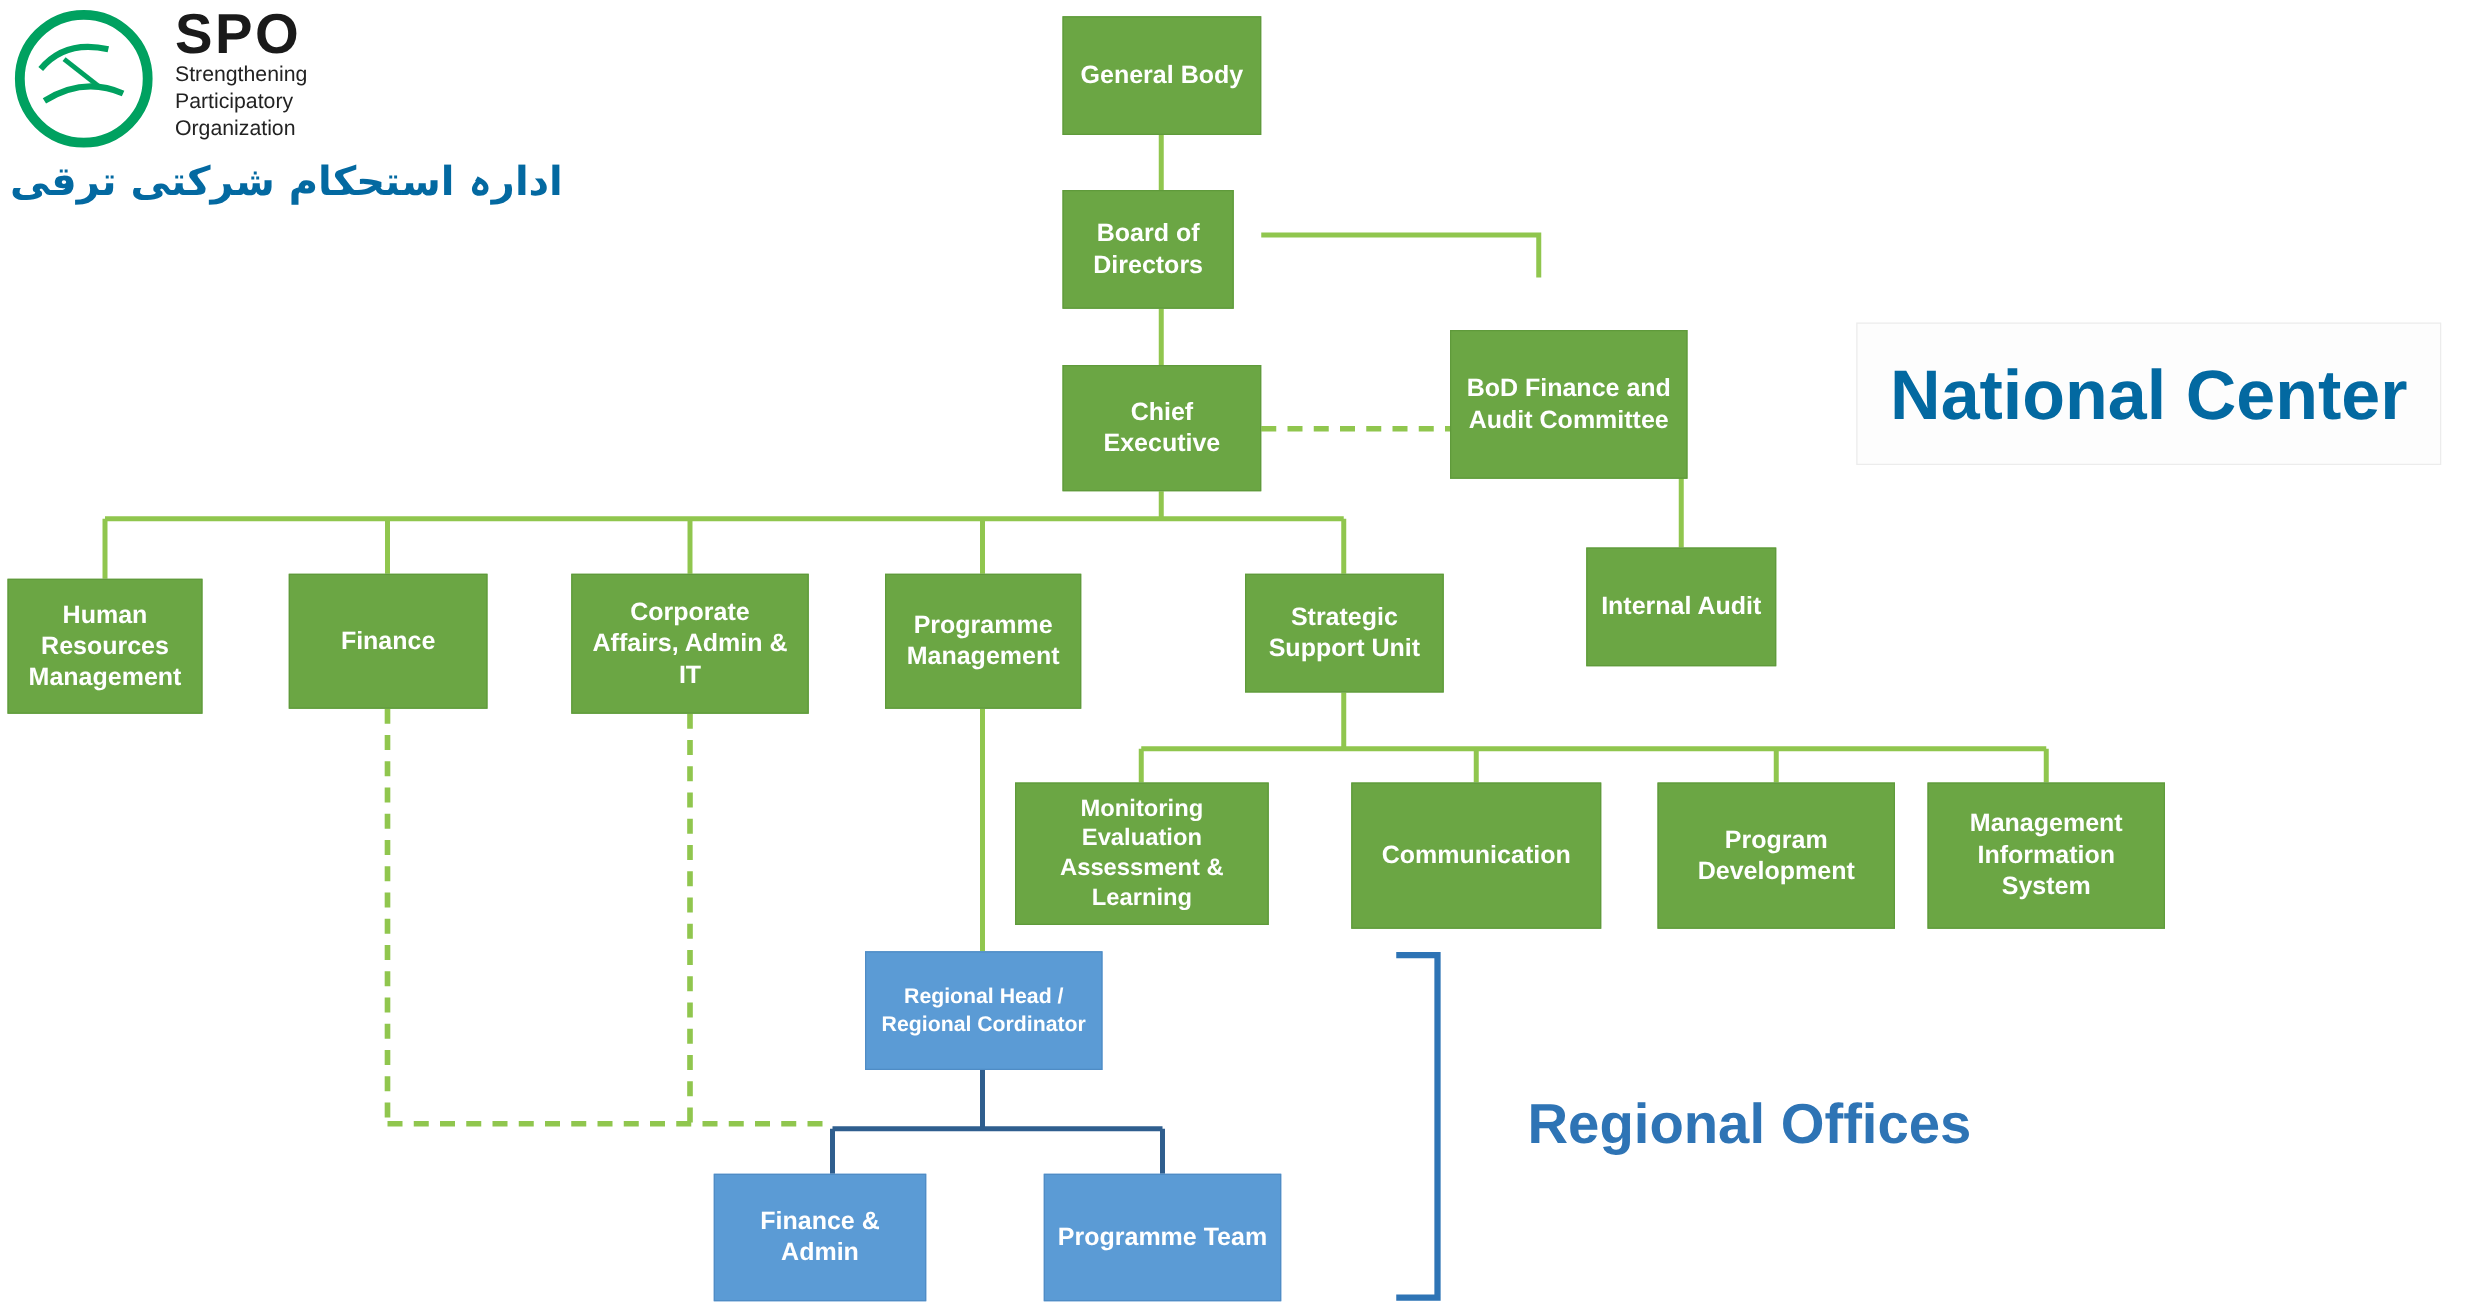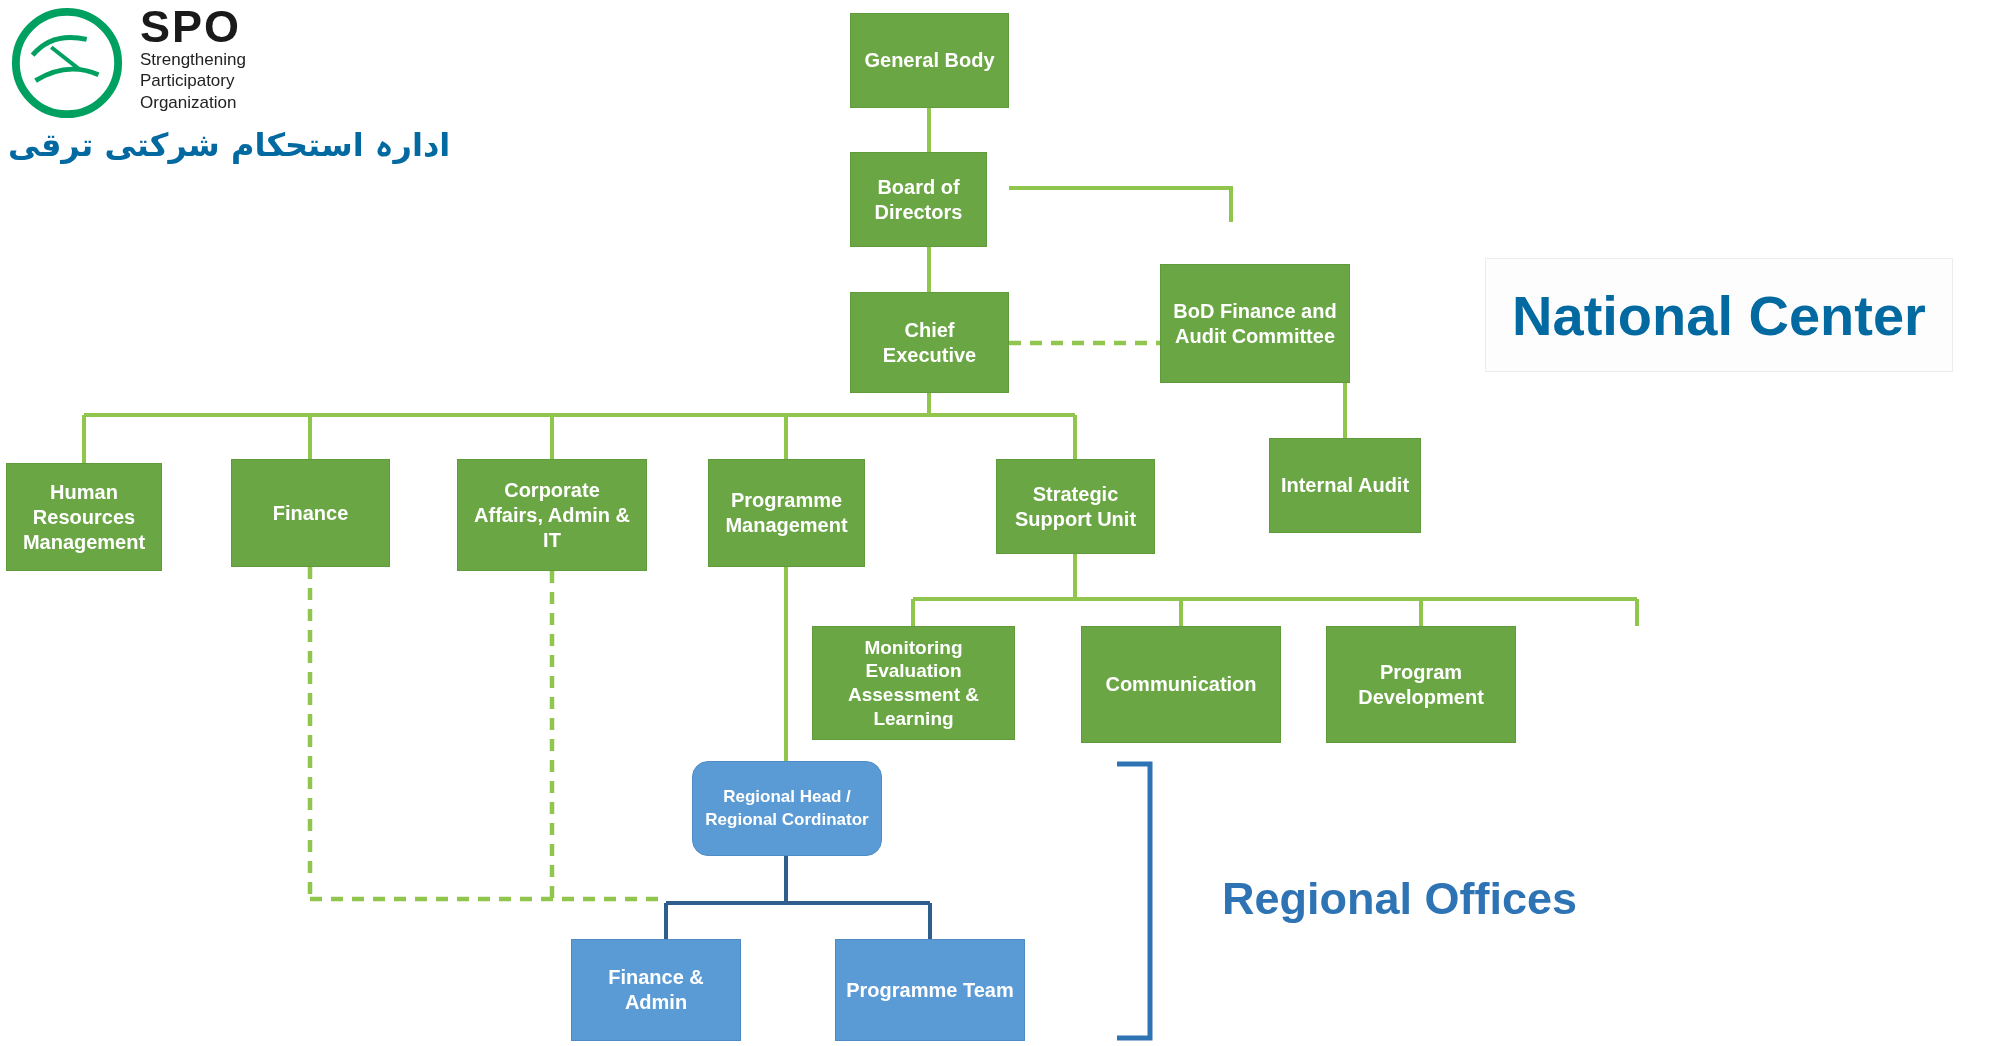--- a/index.html
+++ b/index.html
@@ -112,18 +112,19 @@
 
   <div class="node green" style="left:6px;top:463px;width:156px;height:108px;">Human Resources Management</div>
   <div class="node green" style="left:231px;top:459px;width:159px;height:108px;">Finance</div>
   <div class="node green" style="left:457px;top:459px;width:190px;height:112px;">Corporate Affairs, Admin &amp; IT</div>
   <div class="node green" style="left:708px;top:459px;width:157px;height:108px;">Programme Management</div>
   <div class="node green" style="left:996px;top:459px;width:159px;height:95px;">Strategic Support Unit</div>
 
   <div class="node green fs19" style="left:812px;top:626px;width:203px;height:114px;">Monitoring Evaluation Assessment &amp; Learning</div>
   <div class="node green" style="left:1081px;top:626px;width:200px;height:117px;">Communication</div>
   <div class="node green" style="left:1326px;top:626px;width:190px;height:117px;">Program Development</div>
+  <div class="node green padwide" style="left:1542px;top:626px;width:190px;height:117px;">Management Information System</div>
 
-  <div class="node blue fs17" style="left:692px;top:761px;width:190px;height:95px;border-radius:16px;">Regional Head / Regional Cordinator</div>
+  <div class="node blue fs17" style="left:692px;top:761px;width:190px;height:95px;">Regional Head / Regional Cordinator</div>
   <div class="node blue" style="left:571px;top:939px;width:170px;height:102px;">Finance &amp; Admin</div>
   <div class="node blue" style="left:835px;top:939px;width:190px;height:102px;">Programme Team</div>
 
 </div>
 
 </body></html>

